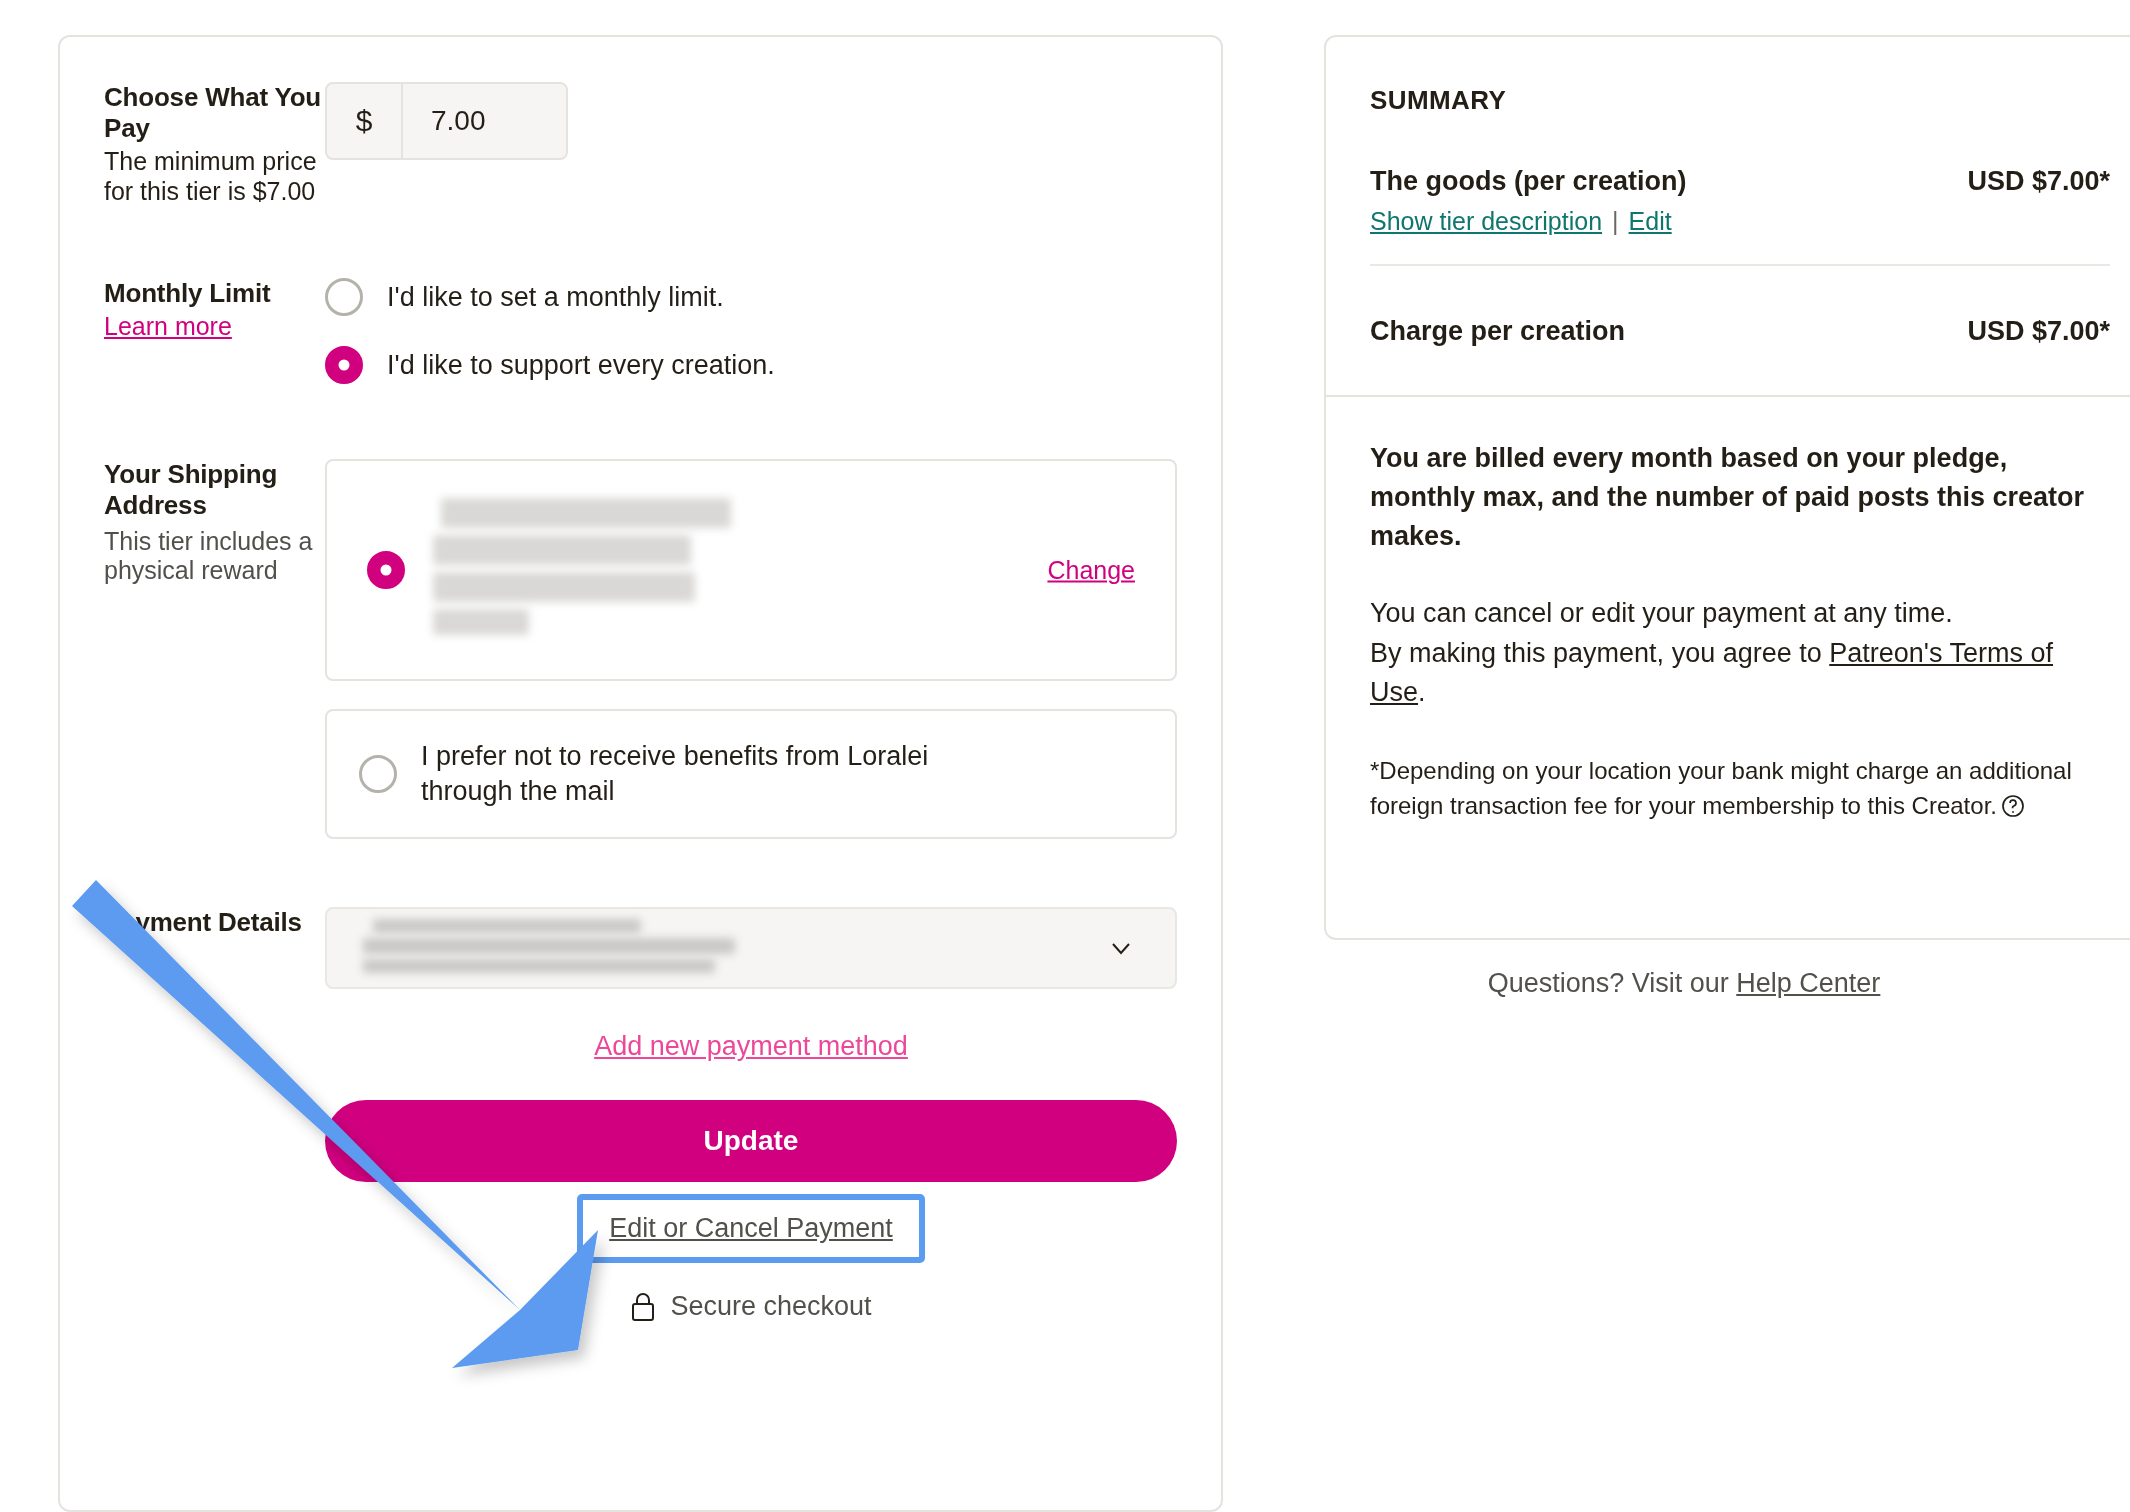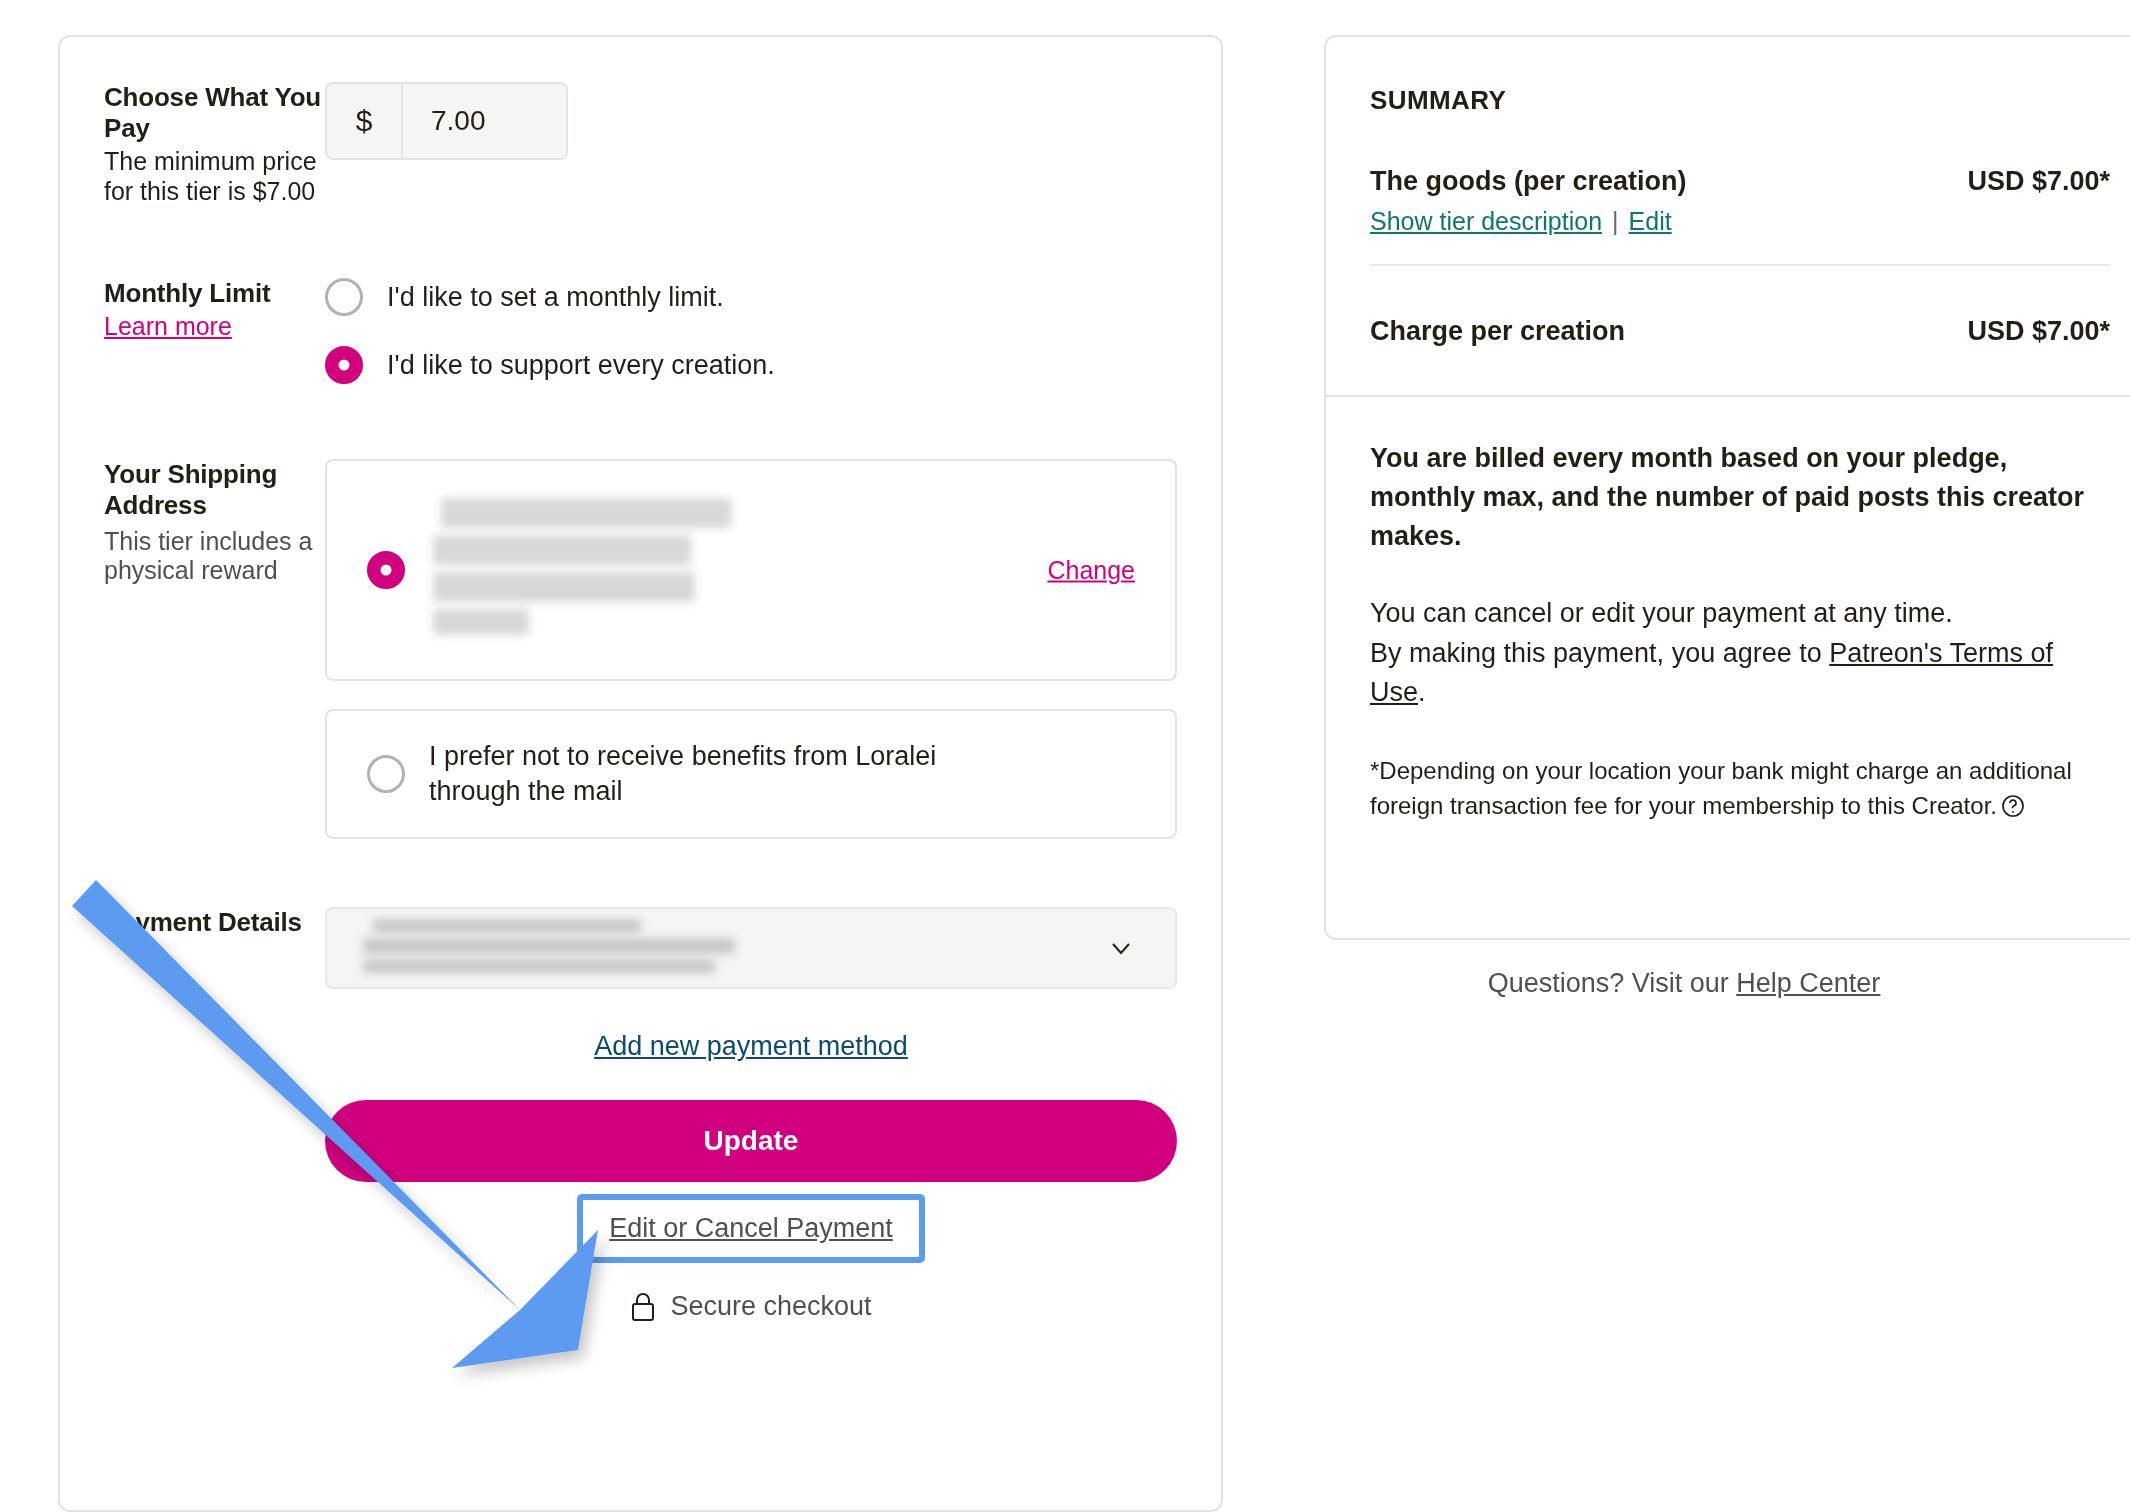--- a/index.html
+++ b/index.html
@@ -81,42 +81,42 @@
   .redact span {
     display: block; background: #d9d8d6; border-radius: 2px;
     filter: blur(4px); margin-bottom: 7px;
   }
   .change-link {
     position: absolute; right: 40px; top: 50%; transform: translateY(-50%);
     font-size: 25px; color: #d1007f; text-decoration: underline;
   }
   .nomail-box {
     border: 2px solid #e4e3dd; border-radius: 8px; margin-top: 28px;
-    height: 130px; display: flex; align-items: center; padding-left: 40px;
+    height: 130px; display: flex; align-items: center; padding-left: 32px;
   }
   .nomail-text { font-size: 27px; line-height: 1.32; margin-left: 24px; max-width: 600px; }
 
   
   .sec-pay { margin-top: 68px; }
   .pay-select {
     border: 2px solid #e8e7e2; border-radius: 8px; background: #f6f5f3;
     height: 82px; display: flex; align-items: center; position: relative;
     padding-left: 36px;
   }
   .pay-redact span {
     display: block; background: #c9c8c6; border-radius: 2px;
     filter: blur(4px); margin-bottom: 5px;
   }
   .chev {
     position: absolute; right: 42px; top: 50%; transform: translateY(-50%);
     width: 24px; height: 24px;
   }
   .addpay {
     display: block; text-align: center; margin-top: 42px;
-    font-size: 27px; color: #0c4a6e; text-decoration: underline;
+    font-size: 27px; color: #ec4899; text-decoration: underline;
   }
   .update-btn {
     display: block; width: 100%; height: 82px; margin-top: 38px;
     background: #d1007f; color: #fff; border: none; border-radius: 41px;
     font-size: 28px; font-weight: 700; font-family: inherit; cursor: pointer;
   }
   .editcancel-wrap {
     display: flex; justify-content: center; margin-top: 12px;
   }
   .editcancel-hl {

